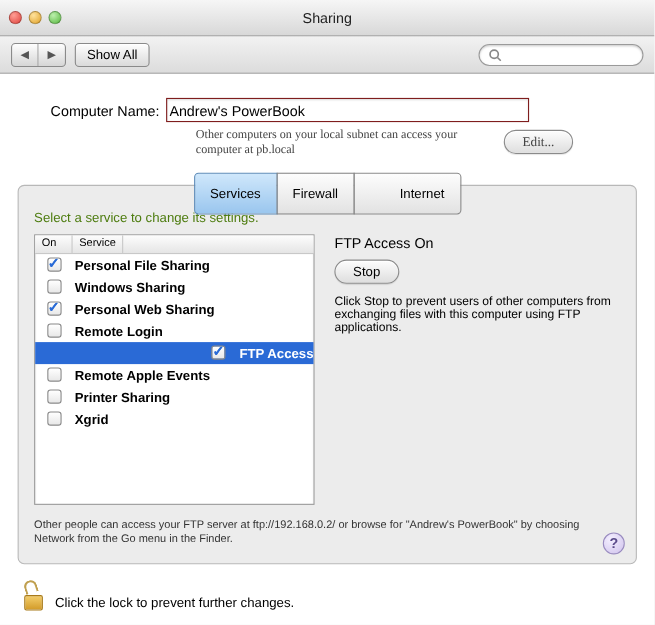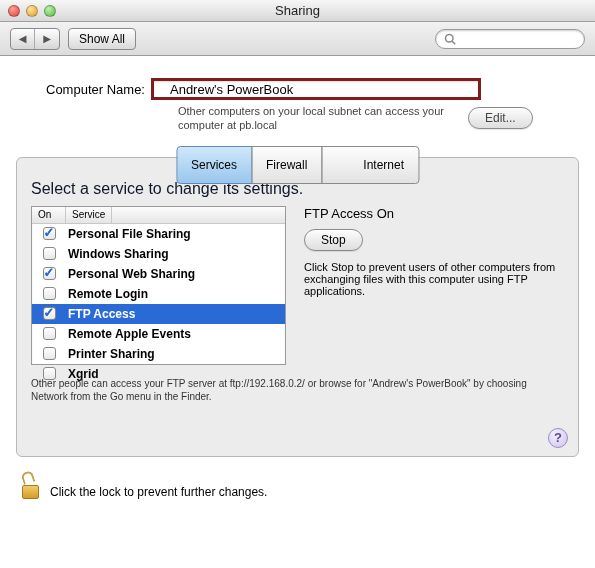--- a/index.html
+++ b/index.html
@@ -6,21 +6,21 @@
   body {
     margin: 0;
     font-family: "Lucida Grande", "Helvetica Neue", Arial, sans-serif;
     font-size: 11px;
     background: #fff;
     width: 595px;
     height: 568px;
     overflow: hidden;
   }
   .titlebar {
-    height: 22px;
+    height: 33px;
     background: linear-gradient(#f6f6f6, #d8d8d8);
     border-bottom: 1px solid #a0a0a0;
     display: flex;
     align-items: center;
     position: relative;
   }
   .traffic { display: flex; gap: 6px; padding-left: 8px; }
   .tl { width: 12px; height: 12px; border-radius: 50%; border: 1px solid rgba(0,0,0,0.25); }
   .tl.red { background: radial-gradient(circle at 35% 30%, #ff9f95, #e0443e); }
   .tl.yel { background: radial-gradient(circle at 35% 30%, #ffe39e, #e0a128); }
@@ -53,27 +53,27 @@
     margin-left: auto; width: 150px; height: 20px;
     border: 1px solid #9a9a9a; border-radius: 10px;
     background: #fff; display: flex; align-items: center; padding: 0 8px;
     box-shadow: inset 0 1px 2px rgba(0,0,0,0.2);
   }
   .search svg { width: 12px; height: 12px; color: #888; }
   .content { padding: 14px 16px 10px 16px; }
   .row-name { display: flex; align-items: center; gap: 6px; margin: 8px 0 4px 30px; }
   .row-name label { font-size: 13px; }
   .name-input {
-    flex: 0 0 330px; height: 22px; border: 3px solid #7f1d1d;
-    background: #fff; padding: 0 16px; font-size: 13px;
+    flex: 0 0 330px; height: 22px; border: 1px solid #7f1d1d;
+    background: #fff; padding: 0 2px; font-size: 13px;
     box-shadow: inset 0 1px 2px rgba(0,0,0,0.15);
   }
   .subtext-row {
-    display: flex; align-items: center; gap: 10px; margin-left: 162px;
-    font-size: 11px; color: #444;
+    display: flex; align-items: center; gap: 0; margin-left: 162px;
+    font-size: 11px; color: #444; font-family: Liberation Serif, serif;
   }
   .subtext { width: 280px; line-height: 1.3; }
   .pill-btn {
     border: 1px solid #8a8a8a; border-radius: 12px; height: 22px;
     padding: 0 16px; background: linear-gradient(#fdfdfd,#dedede);
     font-size: 12px; display: inline-flex; align-items: center;
     box-shadow: inset 0 1px 0 #fff, 0 1px 1px rgba(0,0,0,0.1);
   }
   .panel-wrap { position: relative; margin-top: 24px; }
   .tabs {
@@ -89,35 +89,35 @@
   .tab:last-child { border-radius: 0 4px 4px 0; padding-left: 41px; }
   .tab.active {
     background: linear-gradient(#cfe7fb,#9ac6ee);
     border-color: #5b8ab8;
   }
   .panel {
     border: 1px solid #b8b8b8; border-radius: 6px;
     background: #ececec; padding: 22px 14px 14px 14px;
     min-height: 300px; position: relative;
   }
-  .instr { font-size: 16px; color: #0f172a; margin-bottom: 8px; }
+  .instr { font-size: 12px; color: #4d7c0f; margin-bottom: 8px; }
   .cols { display: flex; gap: 18px; }
   .listbox {
-    width: 255px; height: 159px;
+    width: 255px; height: 246px;
     border: 1px solid #9a9a9a; background: #fff;
     box-shadow: inset 0 1px 2px rgba(0,0,0,0.1);
   }
   .listhead {
     display: flex; background: linear-gradient(#fdfdfd,#e5e5e5);
     border-bottom: 1px solid #c8c8c8; height: 17px; font-size: 10px;
   }
   .listhead div { padding: 2px 6px; border-right: 1px solid #c8c8c8; }
   .listhead .h-on { width: 34px; }
   .svc-row { display: flex; align-items: center; height: 20px; font-size: 12px; }
-  .svc-row.sel { background: #2a6ad6; color: #fff; }
+  .svc-row.sel { background: #2a6ad6; color: #fff; justify-content: flex-end; }
   .svc-row .cb { width: 34px; display:flex; justify-content:center; align-items:center; }
   .checkbox {
     width: 13px; height: 13px; border: 1px solid #888; border-radius: 3px;
     background: linear-gradient(#fff,#e8e8e8); position: relative;
   }
   .checkbox.checked::after {
     content: "✓"; position: absolute; top: -3px; left: 0px;
     font-size: 13px; font-weight: bold;
     background: linear-gradient(#6fb4f0,#2a6ad6); -webkit-background-clip: text; color: #2a6ad6;
   }

